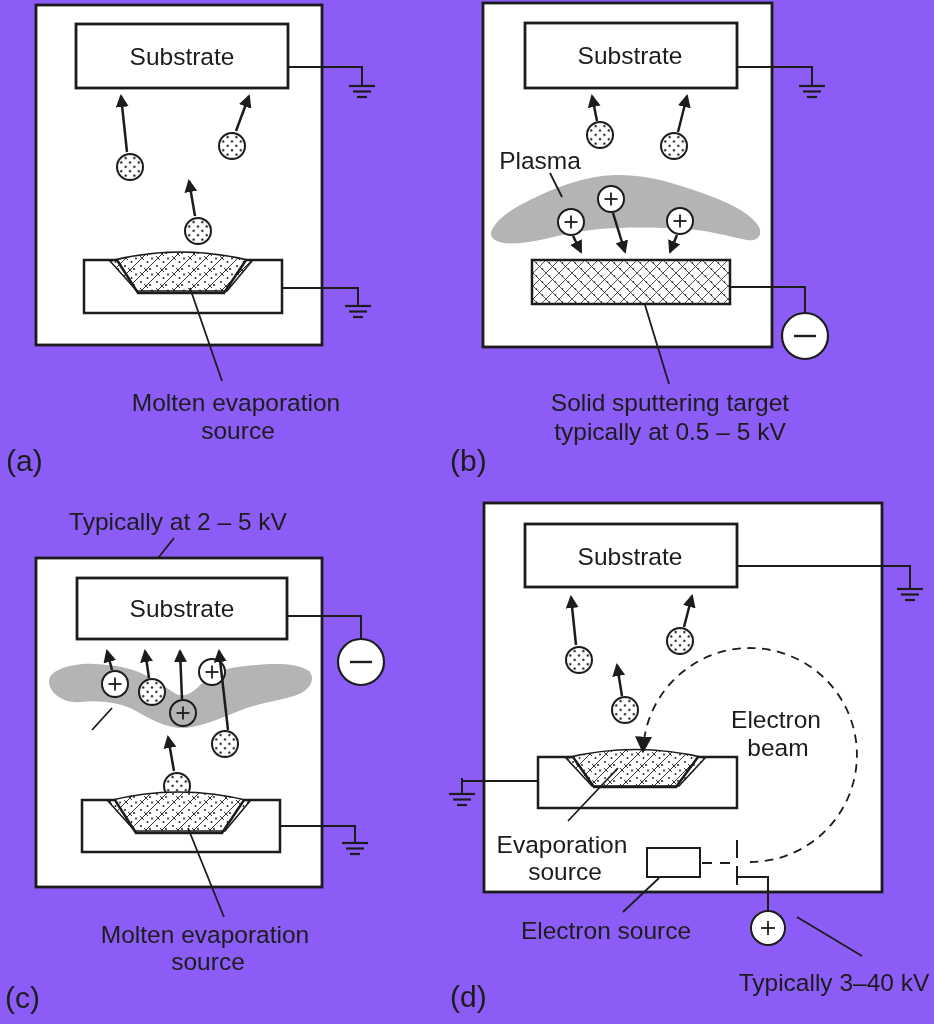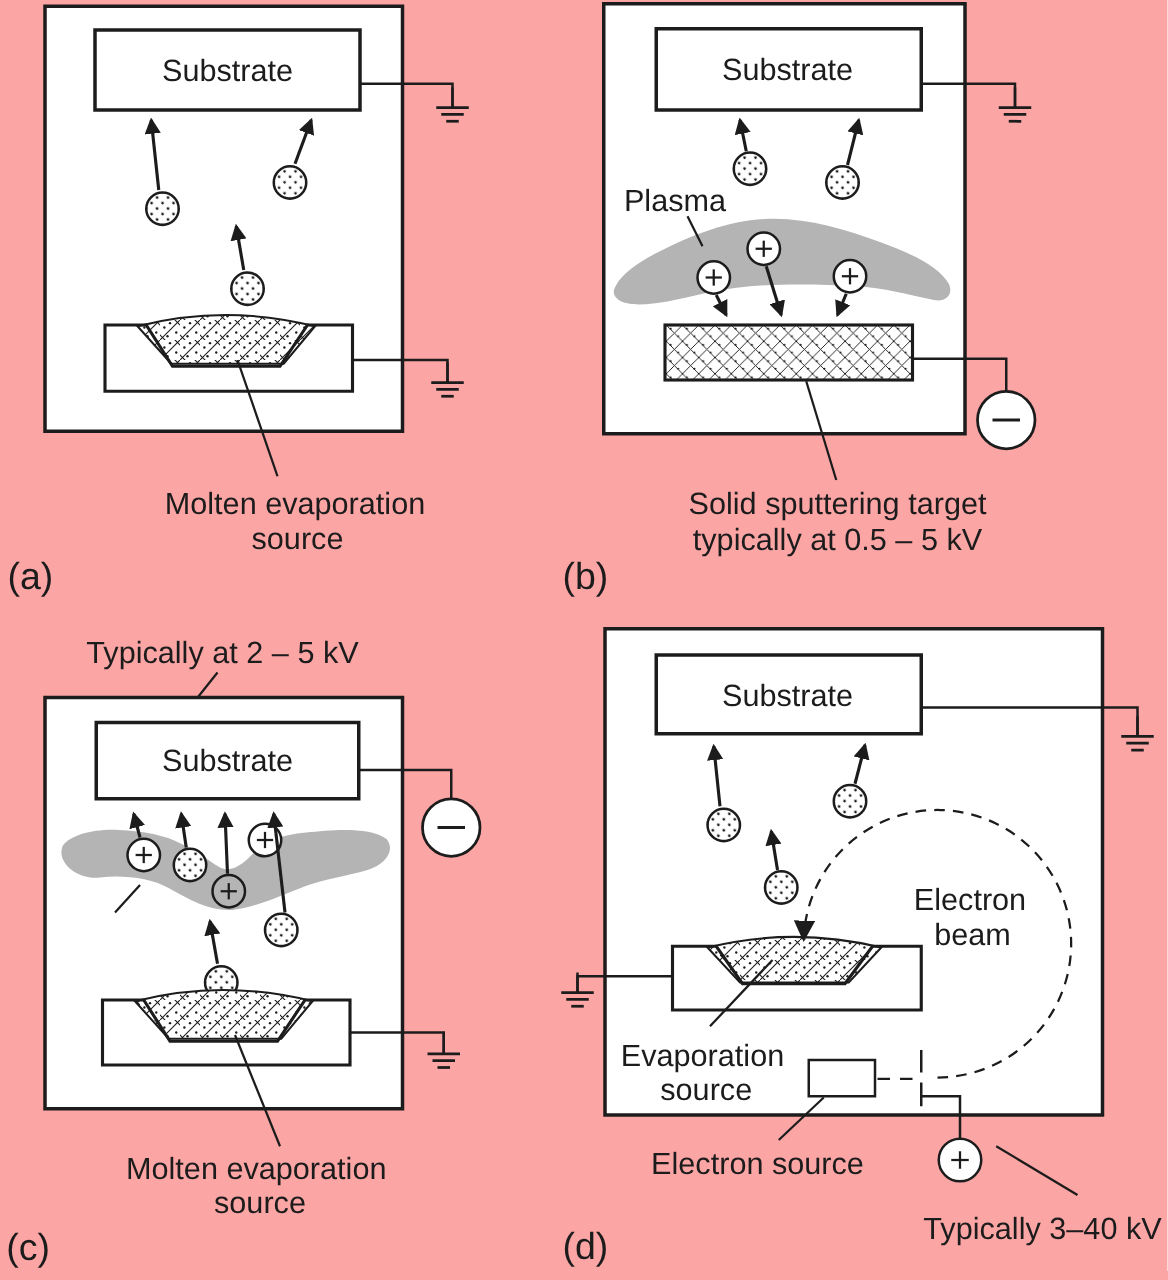--- a/index.html
+++ b/index.html
@@ -1,16 +1,16 @@
 <!DOCTYPE html>
 <html><head>
 <meta charset="utf-8">
 <style>
   html,body{margin:0;padding:0;background:#fff;}
-  .page{width:934px;height:1024px;position:relative;background:#fca5a5;overflow:hidden;}
+  .page{width:934px;height:1024px;position:relative;background:#8b5cf6;overflow:hidden;}
   svg{display:block;}
   text{font-family:"Liberation Sans",sans-serif;fill:#1c1c1c;}
   .lbl{font-size:24.5px;}
   .letter{font-size:30px;}
   .mid{text-anchor:middle;}
 </style>
 </head>
 <body>
 
 <div class="page">

